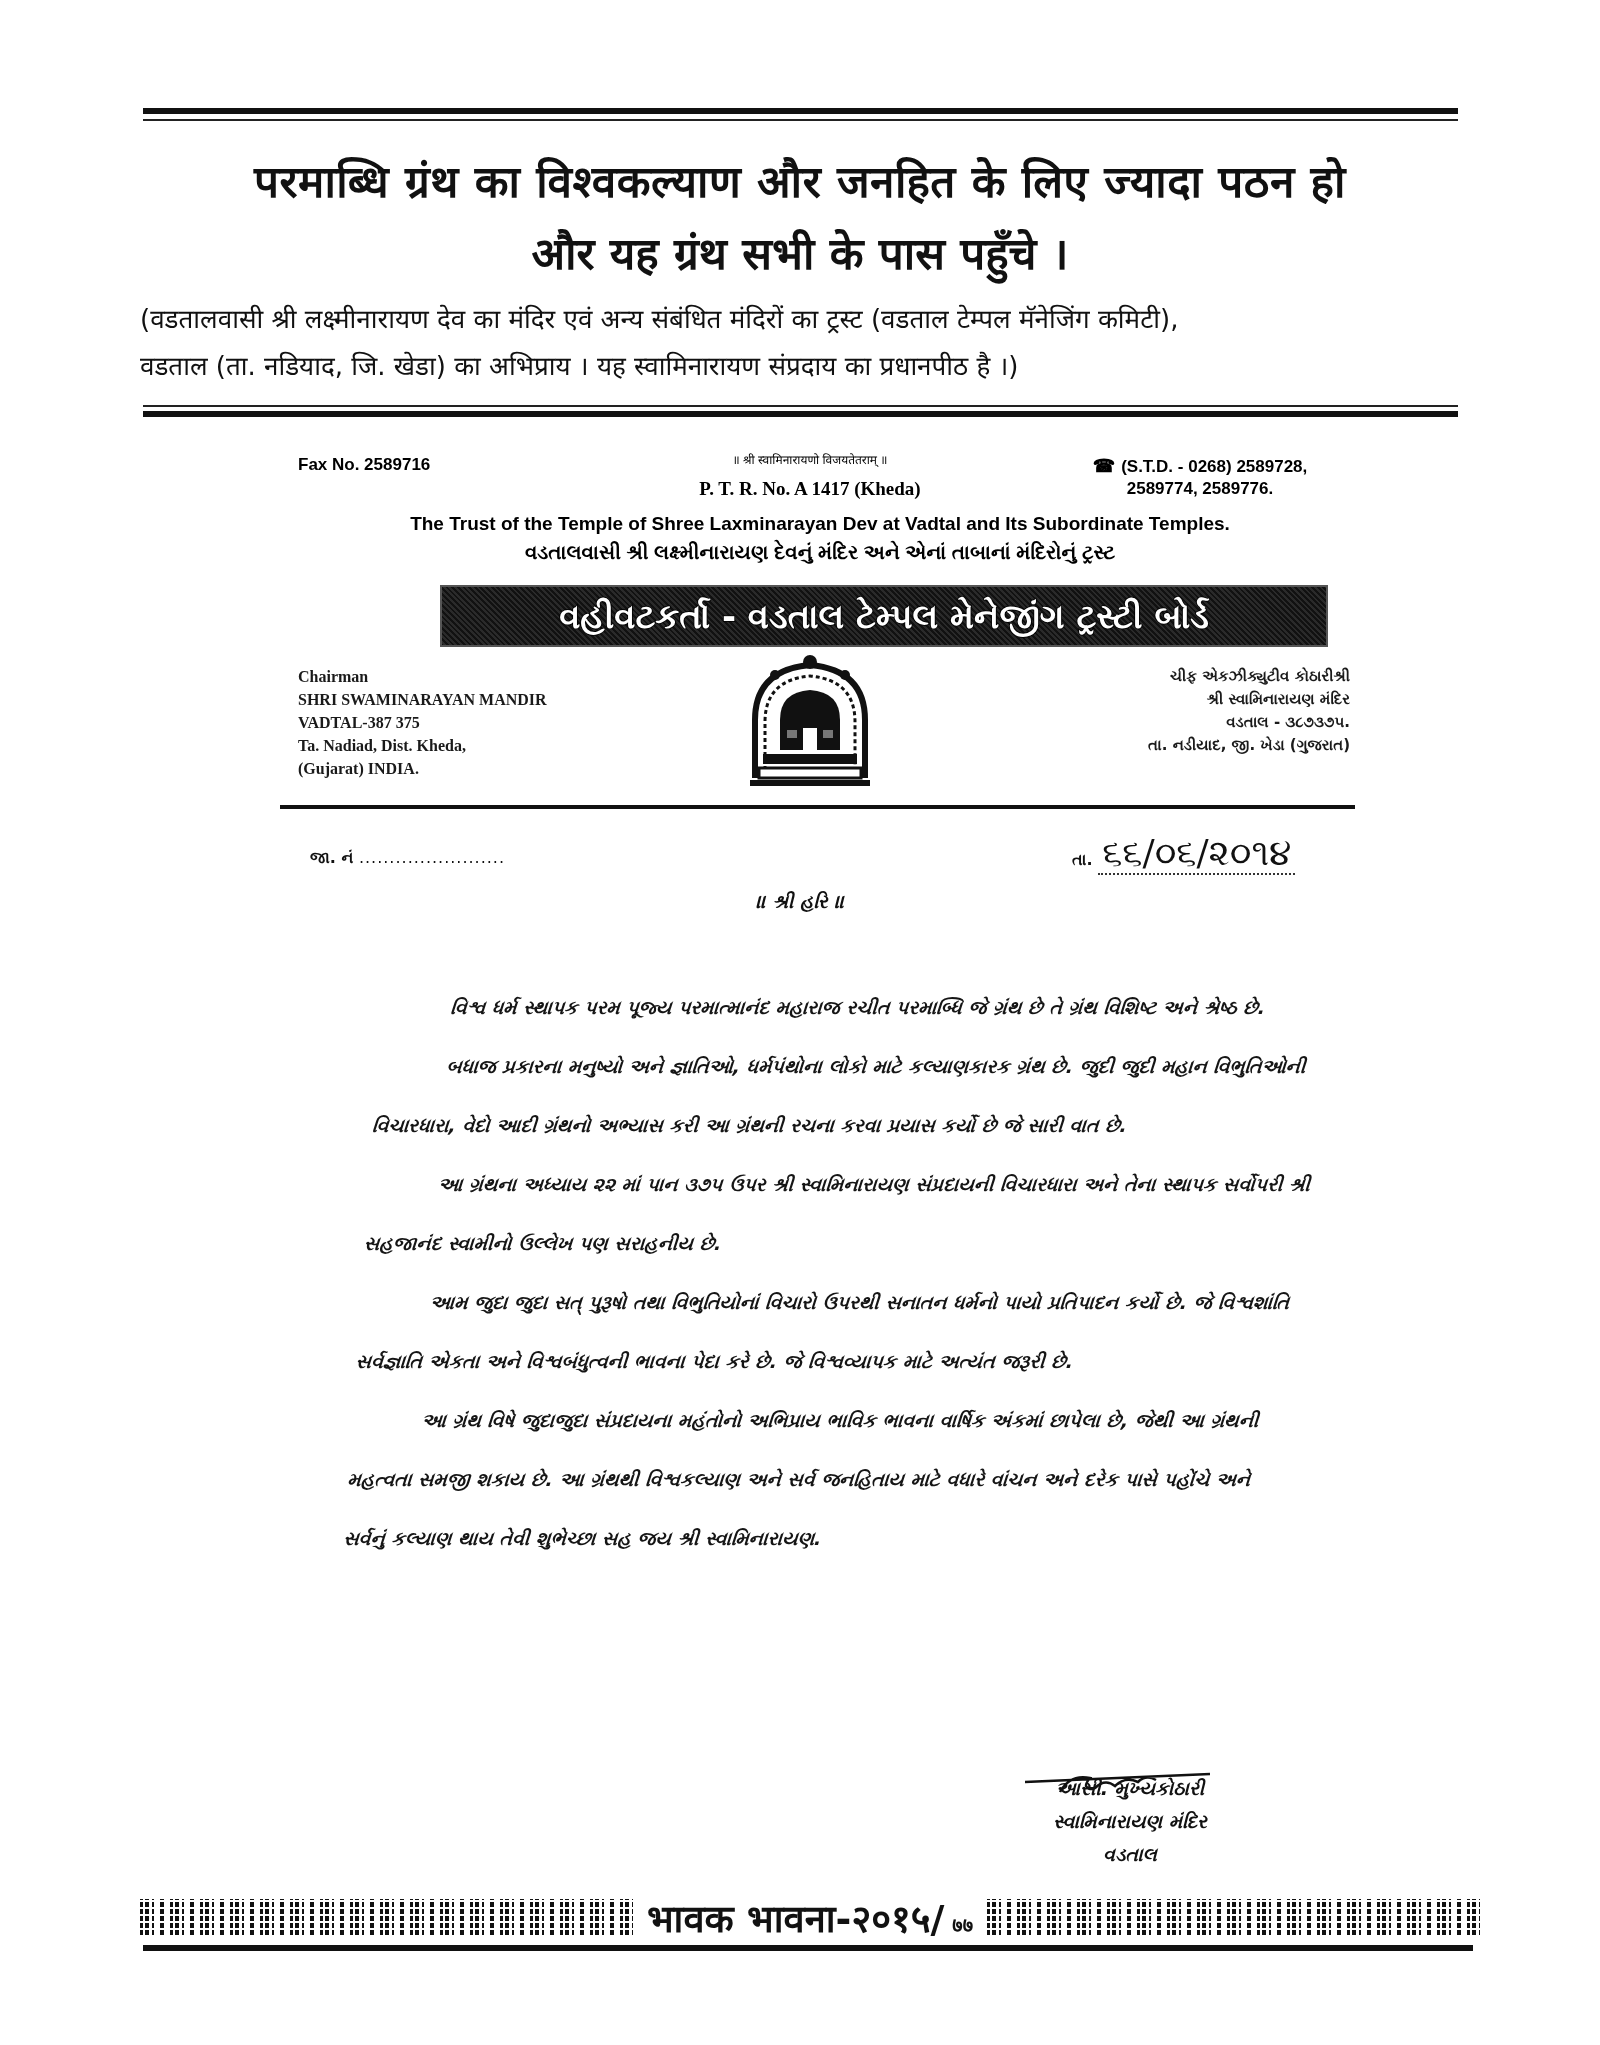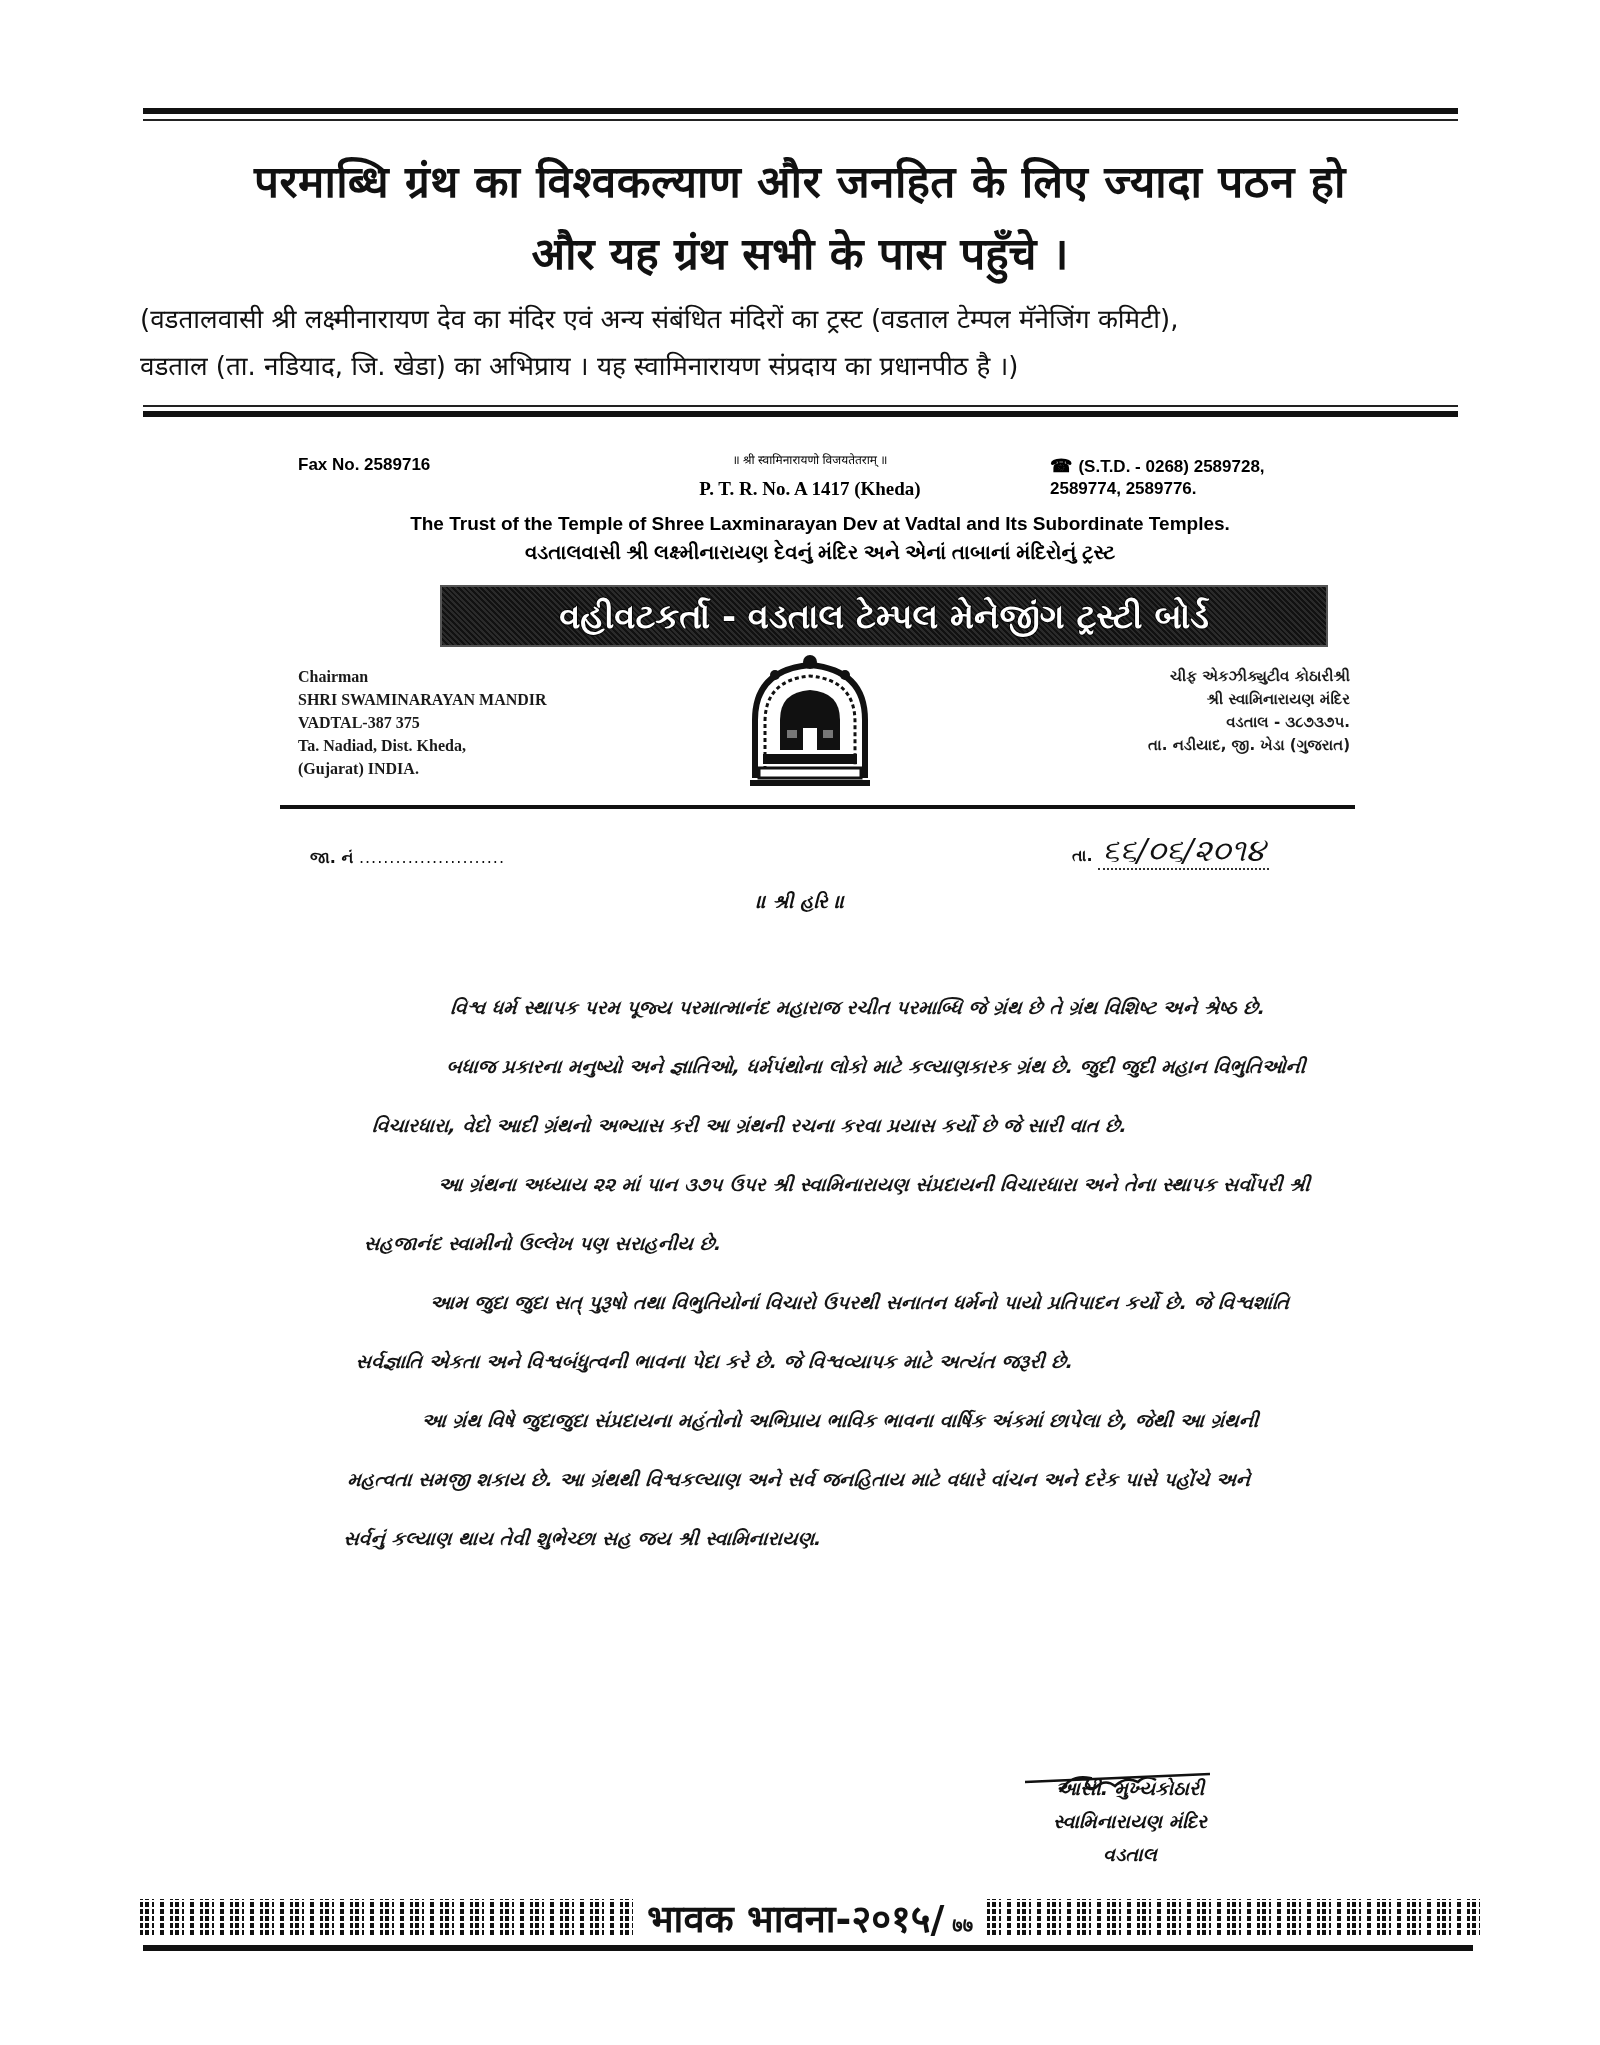--- a/index.html
+++ b/index.html
@@ -20,21 +20,21 @@
       font-family: "DejaVu Sans", sans-serif; font-size: 26px; color: #111;
     }
     .hs1 { top: 300px; }
     .hs2 { top: 347px; }
 
     
     .lh { position: absolute; font-family: "Liberation Sans", sans-serif; font-weight: bold; color: #000000; }
     .fax { left: 298px; top: 455px; font-size: 17px; }
     .motto { left: 660px; top: 451px; font-size: 12px; font-weight: normal; width: 300px; text-align: center; }
     .ptr { left: 660px; top: 478px; font-size: 19px; width: 300px; text-align: center; font-family: "Liberation Serif", serif; }
-    .phone { left: 1050px; top: 455px; font-size: 17px; text-align: left; width: 300px; line-height: 22px; }
+    .phone { left: 1050px; top: 455px; font-size: 17px; text-align: center; width: 300px; line-height: 22px; }
     .phone-icon { display: inline-block; font-size: 18px; margin-right: 6px; }
     .trust-en { left: 290px; top: 513px; width: 1060px; text-align: center; font-size: 19px; }
     .trust-gu { left: 290px; top: 541px; width: 1060px; text-align: center; font-size: 20px; }
 
     .banner {
       position: absolute; left: 440px; top: 585px; width: 888px; height: 62px;
       background: #1c1c1c;
       background-image: repeating-linear-gradient(45deg, #2a2a2a 0 2px, #111 2px 4px);
       display: flex; align-items: center; justify-content: center;
       box-shadow: inset 0 0 0 2px #555;
@@ -47,21 +47,21 @@
     }
 
     .addr-left { position: absolute; left: 298px; top: 665px; font-family: "Liberation Serif", serif; font-weight: bold; font-size: 16px; line-height: 23px; color: #1a1a1a; }
     .addr-right { position: absolute; left: 1060px; top: 665px; width: 290px; font-family: "DejaVu Sans", sans-serif; font-weight: bold; font-size: 15px; line-height: 23px; color: #1a1a1a; text-align: right; }
 
     .emblem { position: absolute; left: 735px; top: 650px; width: 150px; height: 150px; }
 
     .ref { position: absolute; left: 310px; top: 848px; font-size: 16px; font-weight: bold; }
     .ref .dots { letter-spacing: 1px; font-weight: normal; }
     .date { position: absolute; left: 1072px; top: 832px; font-size: 16px; font-weight: bold; }
-    .date .hand { font-family: "DejaVu Serif", serif; font-style: italic; font-size: 31px; font-weight: normal; border-bottom: 2px dotted #333; padding: 0 4px; }
+    .date .hand { font-family: "DejaVu Serif", serif; font-size: 36px; font-weight: normal; border-bottom: 2px dotted #333; padding: 0 4px; }
     .invocation { position: absolute; left: 700px; top: 890px; width: 200px; text-align: center; font-size: 19px; font-style: italic; font-weight: bold; }
 
     .body-text {
       position: absolute; left: 362px; width: 950px;
       font-family: "DejaVu Sans", sans-serif; font-style: italic; font-weight: bold;
       font-size: 19px; line-height: 59px; color: #151515; transform: skewX(-4deg);
     }
     .p { text-indent: 70px; }
     .p-first { top: 978px; }
 

